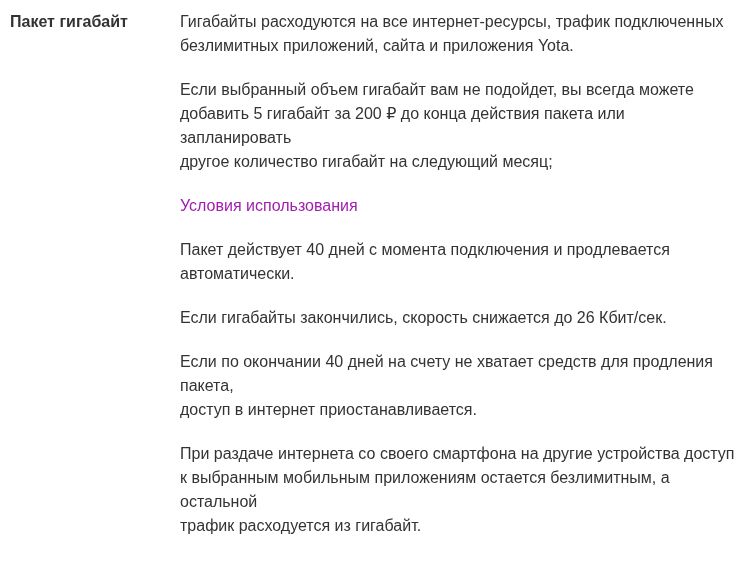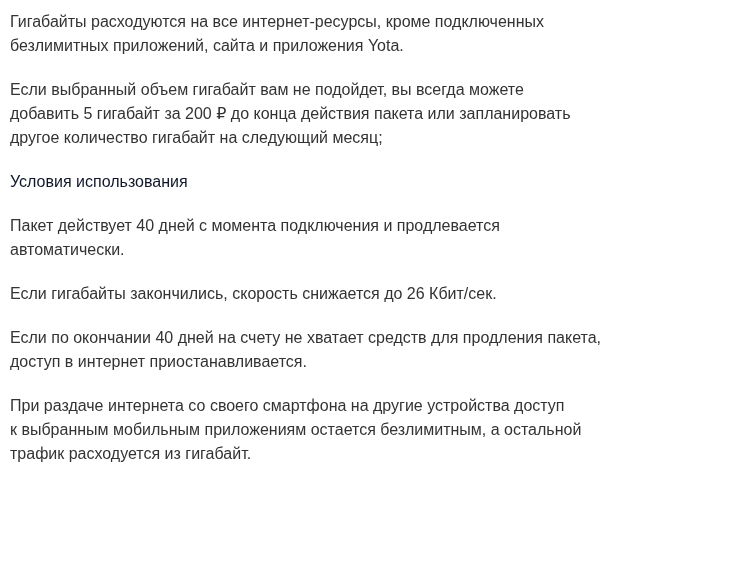--- a/index.html
+++ b/index.html
@@ -39,32 +39,35 @@
   }
   .para {
     margin: 0 0 20px 0;
     font-size: 16px;
     line-height: 24px;
     font-weight: normal;
     color: #333333;
     white-space: pre-line; 
   }
   .para.subtitle {
-    color: #0f172a;
+    color: #a21caf;
   }
   .para:last-child {
     margin-bottom: 0;
   }
 </style>
 </head>
 <body>
 
 <div class="layout">
+  <div class="label-col">
+    <h2 class="section-title">Пакет гигабайт</h2>
+  </div>
   <div class="content-col">
-    <p class="para">Гигабайты расходуются на все интернет-ресурсы, кроме подключенных
+    <p class="para">Гигабайты расходуются на все интернет-ресурсы, трафик подключенных
 безлимитных приложений, сайта и приложения Yota.</p>
     <p class="para">Если выбранный объем гигабайт вам не подойдет, вы всегда можете
 добавить 5 гигабайт за 200 ₽ до конца действия пакета или запланировать
 другое количество гигабайт на следующий месяц;</p>
     <p class="para subtitle">Условия использования</p>
     <p class="para">Пакет действует 40 дней с момента подключения и продлевается
 автоматически.</p>
     <p class="para">Если гигабайты закончились, скорость снижается до 26 Кбит/сек.</p>
     <p class="para">Если по окончании 40 дней на счету не хватает средств для продления пакета,
 доступ в интернет приостанавливается.</p>

